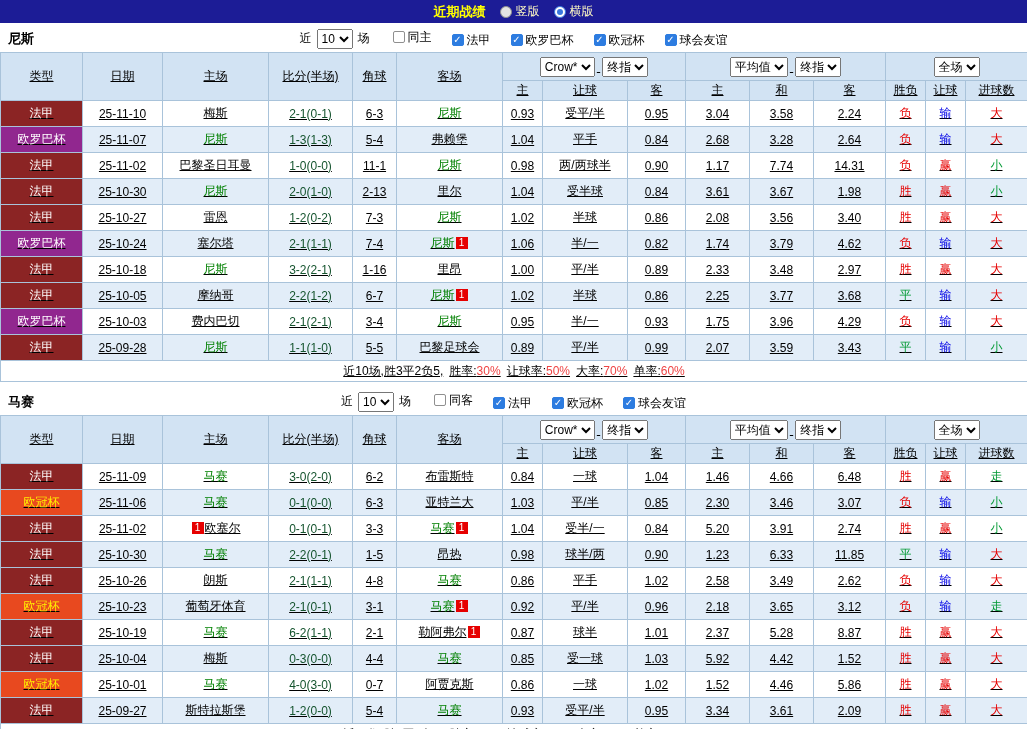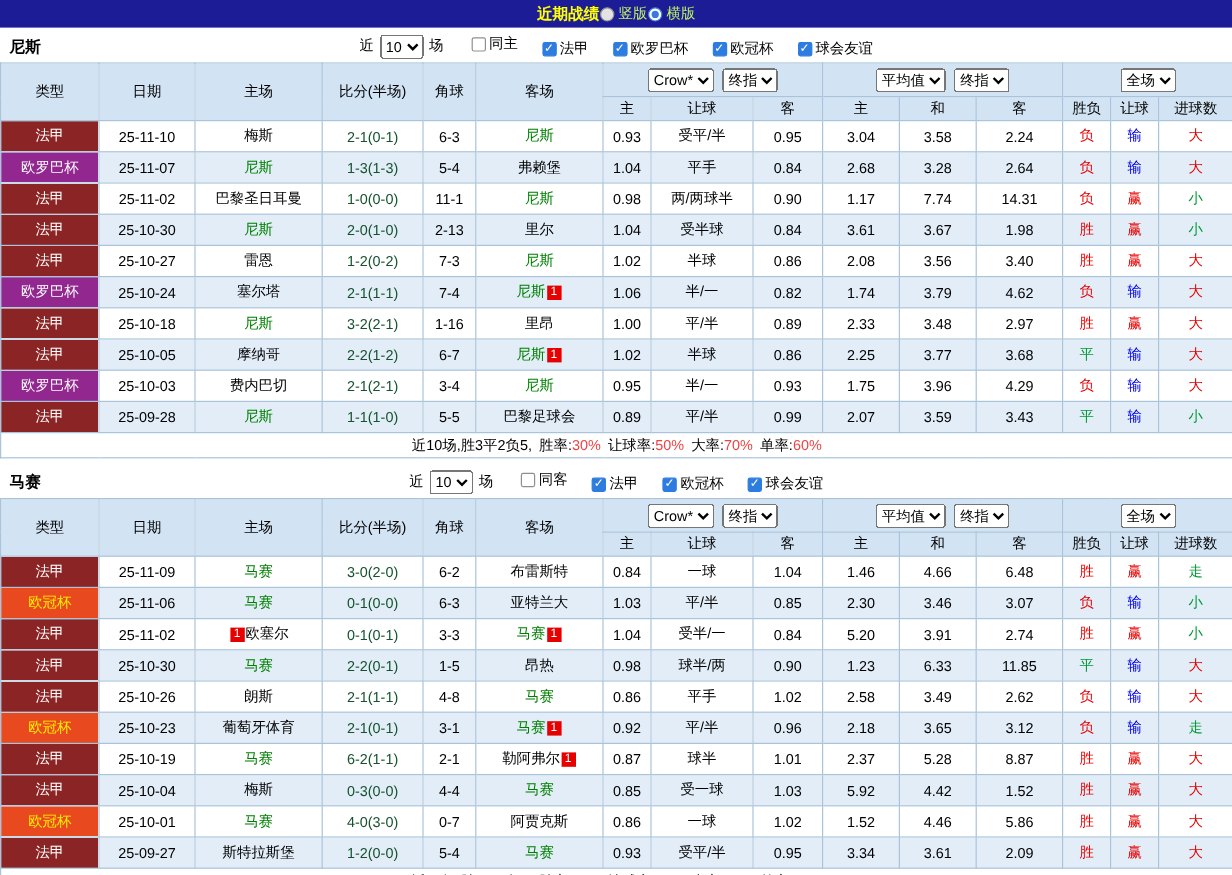--- a/index.html
+++ b/index.html
@@ -7,24 +7,24 @@
     width:1027px;
     background:#fff;
     color:#000;
     font-family:"Liberation Sans","DejaVu Sans",sans-serif;
     font-size:12px;
   }
   
   .topbar {
     width:1027px; height:23px;
     background:#1c1c96;
-    display:flex; align-items:center; justify-content:center; 
+    display:flex; align-items:center; justify-content:center; gap:14px;
   }
   .topbar .title { color:#ffff00; font-weight:bold; font-size:13px; }
-  .radio-item { display:inline-flex; align-items:center; gap:4px; color:#bef264; cursor:pointer; }
+  .radio-item { display:inline-flex; align-items:center; gap:4px; color:#fef9c3; cursor:pointer; }
   .radio {
     width:12px; height:12px; border-radius:50%;
     background:#e3e3e3; border:1px solid #8f8f8f;
     position:relative; display:inline-block;
   }
   .radio.on { background:#fff; border-color:#3a78dd; }
   .radio.on::after {
     content:""; position:absolute; left:2px; top:2px; right:2px; bottom:2px;
     border-radius:50%; background:#3a78dd;
   }
@@ -39,21 +39,21 @@
   .filter { display:flex; align-items:center; gap:3px; }
   .sel { font-size:12px; height:20px; font-family:inherit; margin:0 2px; }
   .cb-item { display:inline-flex; align-items:center; margin-left:20px; cursor:pointer; }
   .cb {
     width:12px; height:12px; border:1px solid #8f8f8f; border-radius:2px;
     background:#fff; display:inline-flex; align-items:center; justify-content:center;
     font-size:10px; margin-right:3px; color:#fff; line-height:1;
   }
   .cb.on { background:#2d7ce0; border-color:#2d7ce0; }
   
-  table { width:1027px; border-collapse:collapse; table-layout:fixed; }
+  table { width:1027px; border-collapse:collapse; table-layout:fixed;text-decoration:underline; }
   th, td {
     border:1px solid #a9c3da; text-align:center;
     overflow:hidden; white-space:nowrap; font-weight:normal;
   }
   thead th { background:#d2e3f3; }
   thead tr.groups th { height:28px; }
   thead tr.subs th { height:20px; }
   tbody td { height:26px; }
   tbody tr:nth-child(even) td { background:#e2edf8; }
   tbody tr:nth-child(even) td.t-l1,

